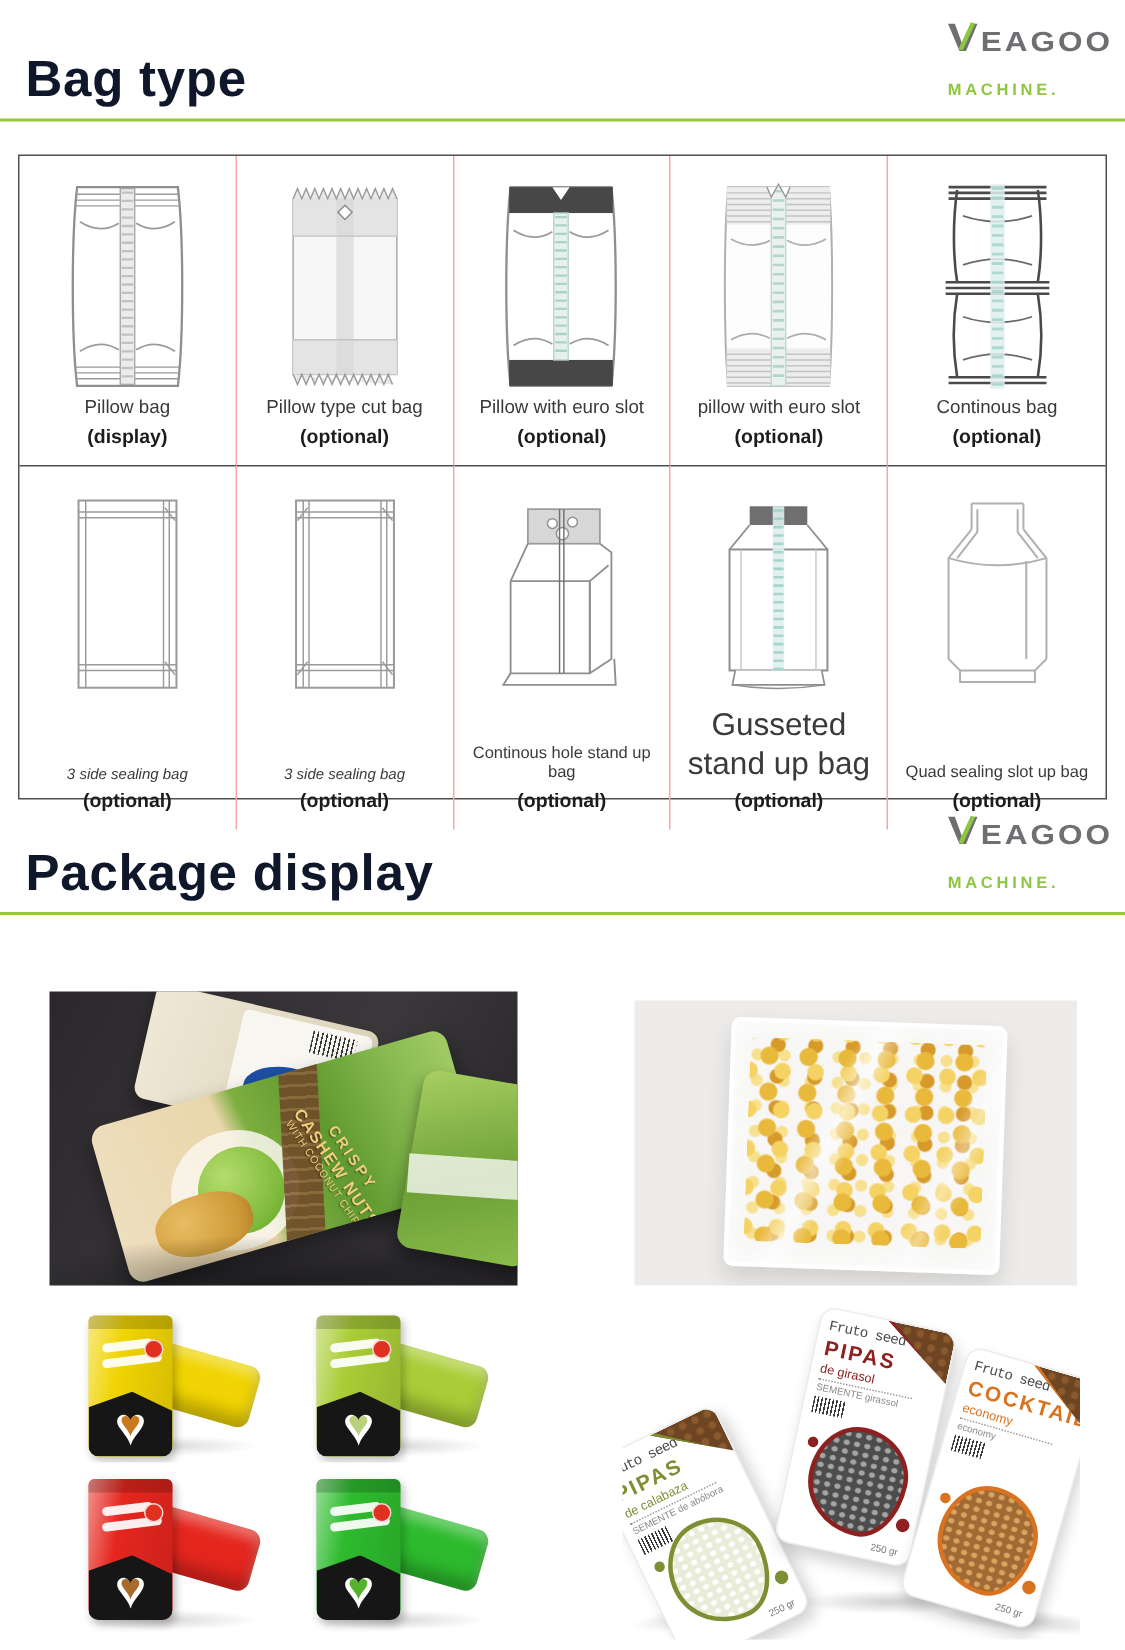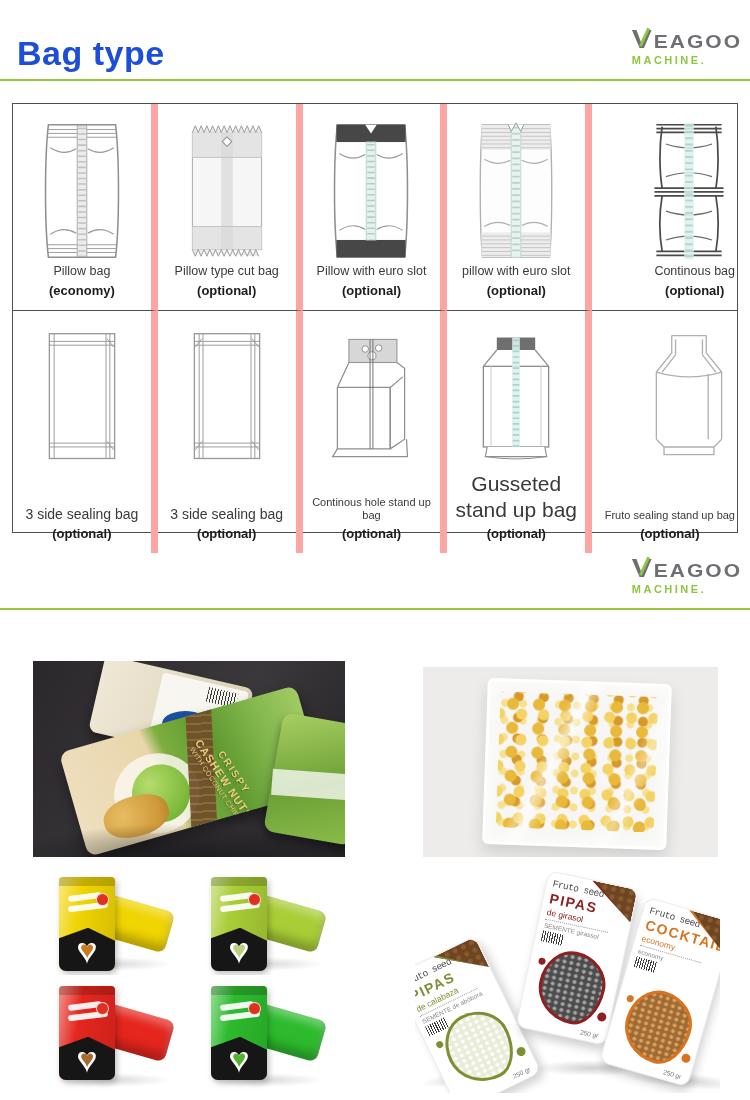--- a/index.html
+++ b/index.html
@@ -2,43 +2,43 @@
 <html><head>
 <meta charset="utf-8">
 <style>
   html,body{margin:0;padding:0;background:#fff;}
   .page{position:relative;width:750px;height:1100px;background:#fff;overflow:hidden;
         font-family:"Liberation Sans",sans-serif;}
 
   
   .sec-head{position:absolute;left:0;width:750px;border-bottom:2px solid #97c83c;}
   .sec-title{position:absolute;left:17px;bottom:6px;font-size:34px;font-weight:bold;
-             color:#1d4ed8;letter-spacing:.5px;margin:0;}
+             color:#0f172a;letter-spacing:.5px;margin:0;}
   .logo{position:absolute;right:8px;bottom:13px;text-align:left;line-height:1;}
   .logo-brand{font-size:30px;font-weight:800;color:#6e6f72;letter-spacing:2px;
               transform:scaleY(.88);display:inline-block;}
   .logo-brand .lv{position:relative;display:inline-block;}
   .logo-brand .lv::after{content:"";position:absolute;left:52%;top:6%;width:3px;height:74%;
               background:#8dc63f;transform:rotate(22deg);}
   .logo-brand .lrest{font-variant:small-caps;}
-  .logo-sub{font-size:11px;font-weight:bold;color:#8dc63f;letter-spacing:2.5px;margin-top:1px;}
+  .logo-sub{font-size:11px;font-weight:bold;color:#8dc63f;letter-spacing:2.5px;margin-top:14px;}
 
   
   .bag-table{position:absolute;left:12px;top:103px;width:724px;height:428px;
              display:grid;grid-template-columns:repeat(5,1fr);grid-template-rows:1fr 1fr;
              border:1px solid #4f4f4f;background:#fff;}
-  .cell{border-right:7px solid #fca5a5;border-bottom:1px solid #4f4f4f;
+  .cell{border-right:1px solid #fca5a5;border-bottom:1px solid #4f4f4f;
         display:flex;flex-direction:column;align-items:center;text-align:center;}
-  .cell:nth-child(5n){border-right:none;align-items:flex-end;}
+  .cell:nth-child(5n){border-right:none;}
   .cell:nth-child(n+6){border-bottom:none;}
   .ill{width:96px;height:146px;margin-top:14px;flex:0 0 auto;}
   .lblwrap{margin-top:auto;padding:0 2px 12px;}
   .lbl{color:#3a3a3a;line-height:1.25;}
   .lbl-md{font-size:12.5px;}
-  .lbl-lg{font-size:14px;}
+  .lbl-lg{font-size:10px;font-style:italic;}
   .lbl-xl{font-size:21px;}
   .lbl-sm{font-size:11px;}
   .note{font-size:13px;font-weight:bold;color:#1c1c1c;margin-top:3px;}
 
   
   .photo{position:absolute;overflow:hidden;}
   #photo-cashew{left:33px;top:661px;width:312px;height:196px;
     background:linear-gradient(120deg,#2a282b 0%,#3b383c 55%,#242226 100%);}
   #photo-popcorn{left:423px;top:667px;width:295px;height:190px;background:#edecea;}
   #photo-grid{left:45px;top:872px;width:300px;height:221px;display:grid;
@@ -170,21 +170,21 @@
     <div class="cell">
       <svg class="ill" viewBox="0 0 100 150">
         <path d="M15,6 C11,40 11,110 15,144 L85,144 C89,110 89,40 85,6 Z" fill="#fff" stroke="#8f8f8f" stroke-width="1.6"></path>
         <path d="M14,11 H86 M14,15 H86 M14,19 H86 M14,131 H86 M14,135 H86 M14,139 H86" stroke="#9a9a9a" class="thin"></path>
         <rect x="45" y="7" width="10" height="136" fill="#ececec" stroke="#a9a9a9" class="thin"></rect>
         <line x1="50" y1="9" x2="50" y2="141" stroke="#9f9f9f" stroke-width="8" stroke-dasharray="1.6,4.2" opacity="0.55"></line>
         <path d="M17,30 Q31,39 44,31 M56,31 Q69,39 83,30 M17,120 Q31,111 44,119 M56,119 Q69,111 83,120" fill="none" stroke="#9a9a9a" stroke-width="1.2"></path>
       </svg>
       <div class="lblwrap">
           <div class="lbl lbl-md">Pillow bag</div>
-      <div class="note">(economy)</div>
+      <div class="note">(display)</div>
         </div>
     </div>
 
     <div class="cell">
       <svg class="ill" viewBox="0 0 100 150">
         <rect x="14" y="14" width="72" height="122" fill="#f6f6f6" stroke="#b3b3b3" stroke-width="1.2"></rect>
         <rect x="14" y="14" width="72" height="26" fill="#e4e4e4"></rect>
         <rect x="14" y="112" width="72" height="24" fill="#e4e4e4"></rect>
         <rect x="44" y="14" width="12" height="122" fill="#d9d9d9" opacity="0.75"></rect>
         <path d="M14,14 l3,-7 3,7 3,-7 3,7 3,-7 3,7 3,-7 3,7 3,-7 3,7 3,-7 3,7 3,-7 3,7 3,-7 3,7 3,-7 3,7 3,-7 3,7 3,-7 3,7 3,-7 3,7" fill="#e9e9e9" stroke="#9a9a9a" class="thin"></path>
@@ -323,27 +323,28 @@
           <path d="M36,14 V30 M64,14 V30"></path>
           <path d="M32,28 L16,48 V118 M68,28 L84,48 V118"></path>
           <path d="M36,30 L22,48 M64,30 L78,48"></path>
           <path d="M16,48 Q50,58 84,48"></path>
           <path d="M70,50 V118"></path>
           <path d="M16,118 L24,126 H76 L84,118"></path>
           <path d="M24,126 V134 H76 V126"></path>
         </g>
       </svg>
       <div class="lblwrap">
-          <div class="lbl lbl-sm">Fruto sealing stand up bag</div>
+          <div class="lbl lbl-sm">Quad sealing slot up bag</div>
       <div class="note">(optional)</div>
         </div>
     </div>
   </div>
 
   <div class="sec-head" style="top:530px;height:78px;">
+    <h1 class="sec-title">Package display</h1>
     <div class="logo">
       <div class="logo-brand"><span class="lv">V</span><span class="lrest">eagoo</span></div>
       <div class="logo-sub">MACHINE.</div>
     </div>
   </div>
 
   <div class="photo" id="photo-cashew">
     <div class="backbag">
       <div class="panel"></div>
       <div class="barcode"></div>

